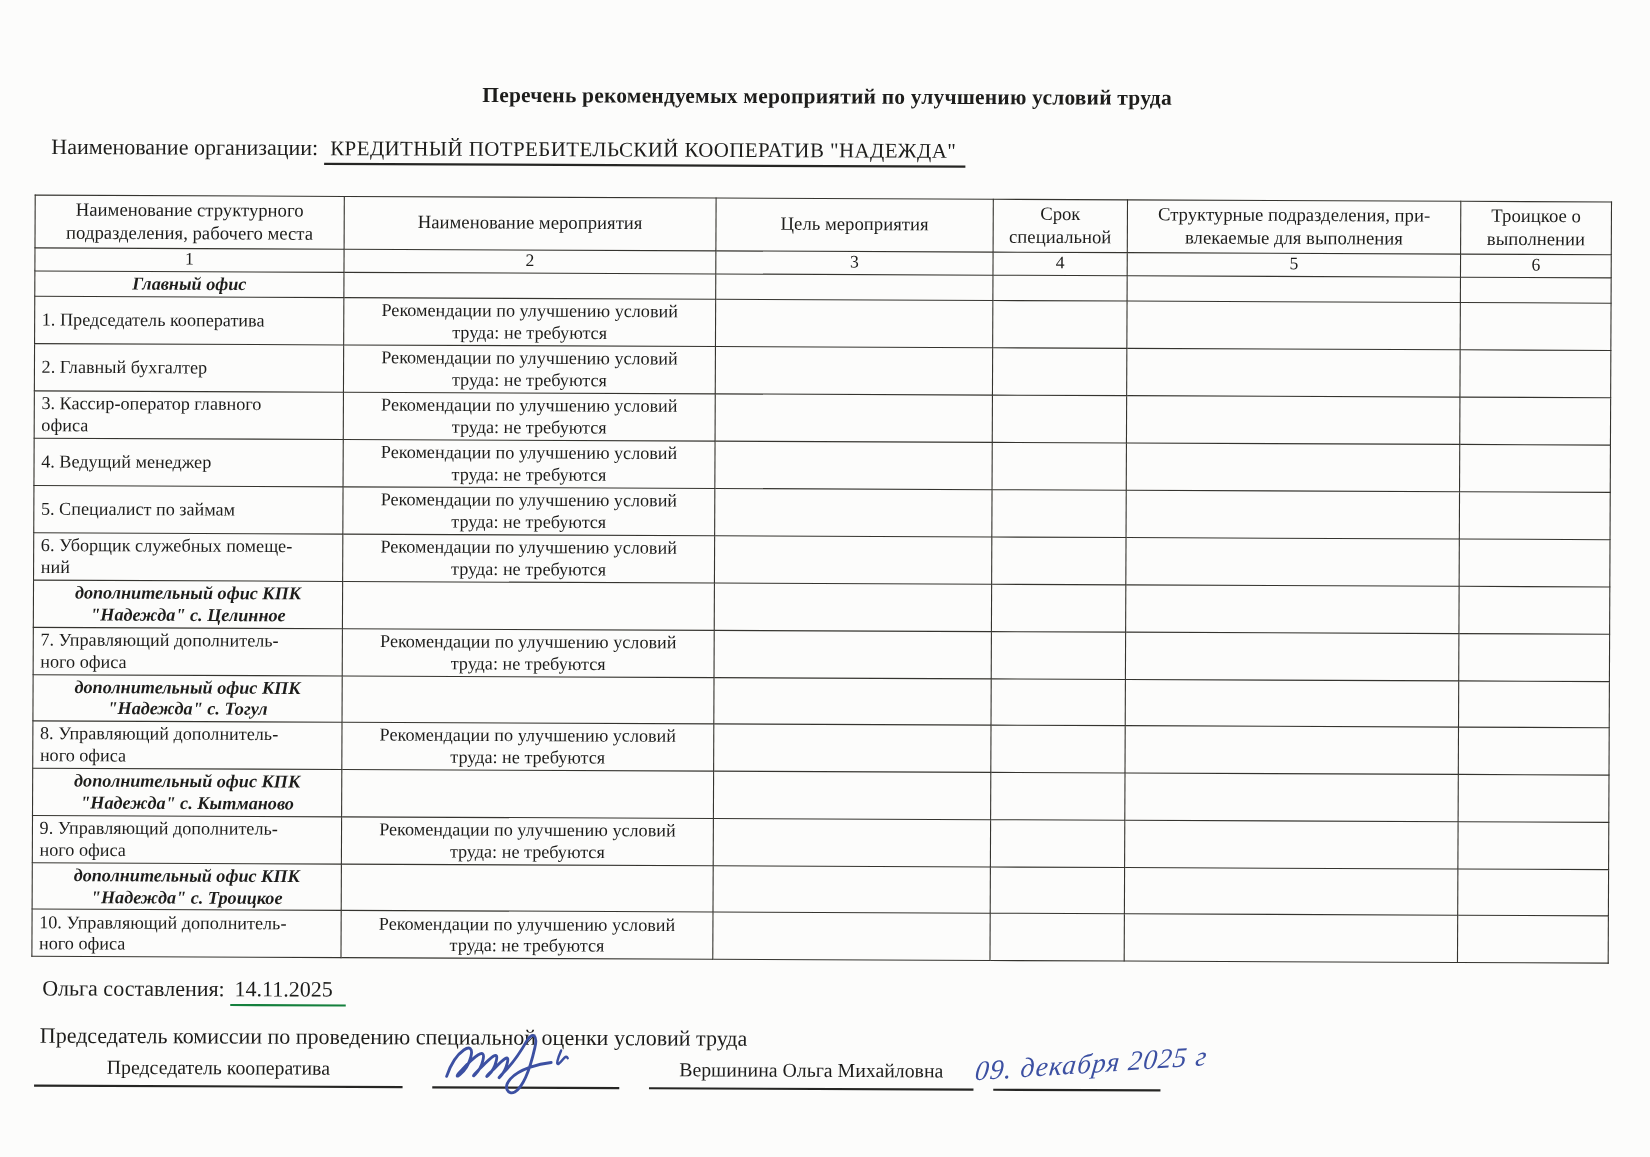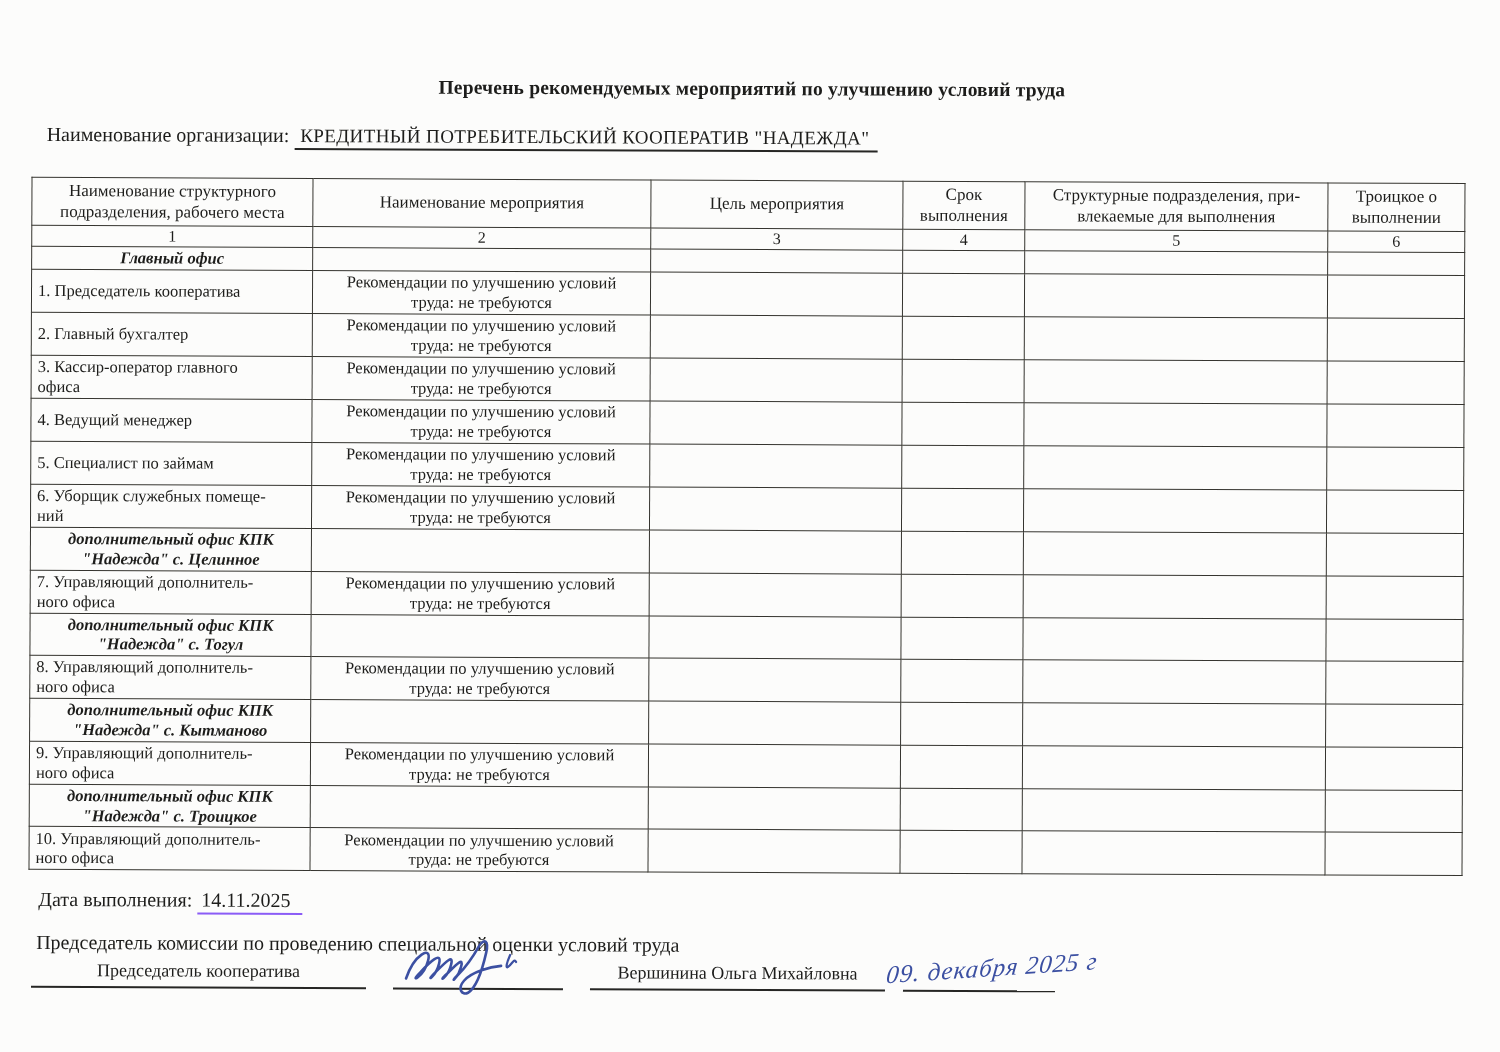--- a/index.html
+++ b/index.html
@@ -41,21 +41,21 @@
   tr.hdr th{text-align:center;font-size:17px;}
   tr.nums{height:21px;}
   tr.nums th{text-align:center;font-size:16px;padding:0;}
   tr.std{height:43px;}
   tr.sec1{height:23px;}
   tr.sec2{height:42px;}
   td.c1{text-align:left;}
   td.c2{text-align:center;}
   tr.sec td.c1{text-align:center;font-weight:bold;font-style:italic;}
   .date-line{position:absolute;top:891px;left:40px;font-size:20px;}
-  .date-value{border-bottom:2px solid #8b5cf6;padding:0 12px 2px 4px;}
+  .date-value{border-bottom:2px solid #15803d;padding:0 12px 2px 4px;}
   .chair-line{position:absolute;top:934px;left:38px;font-size:20px;}
   .sig-row{position:absolute;top:958px;left:0;width:1500px;height:70px;}
   .sig-row .uline{position:absolute;top:31px;height:2px;background:#262624;}
   .ul1{left:33px;width:335px;}
   .ul2{left:395px;width:170px;}
   .ul3{left:592px;width:295px;}
   .ul4{left:905px;width:152px;}
   .sig-label{position:absolute;left:33px;top:5px;width:335px;text-align:center;font-size:18px;}
   .sig-name{position:absolute;left:592px;top:5px;width:295px;text-align:center;font-size:18px;}
   .sig-scribble{position:absolute;left:400px;top:-22px;}
@@ -87,21 +87,21 @@
         <col style="width:303px">
         <col style="width:137px">
     </colgroup>
     <thead>
       <tr class="hdr">
         <th>Наименование структурного
 подразделения, рабочего места</th>
         <th>Наименование мероприятия</th>
         <th>Цель мероприятия</th>
         <th>Срок
-выполнения</th>
+специальной</th>
         <th>Структурные подразделения, при-
 влекаемые для выполнения</th>
         <th>Троицкое о
 выполнении</th>
       </tr>
       <tr class="nums">
         <th>1</th>
         <th>2</th>
         <th>3</th>
         <th>4</th>
@@ -247,21 +247,21 @@
 труда: не требуются</td>
         <td></td>
         <td></td>
         <td></td>
         <td></td>
       </tr>
     </tbody>
   </table>
 
   <div class="date-line">
-    <span>Дата выполнения:</span>
+    <span>Ольга составления:</span>
     <span class="date-value">14.11.2025</span>
   </div>
 
   <div class="chair-line">Председатель комиссии по проведению специальной оценки условий труда</div>
 
   <div class="sig-row">
     <div class="uline ul1"></div>
     <div class="uline ul2"></div>
     <div class="uline ul3"></div>
     <div class="uline ul4"></div>

